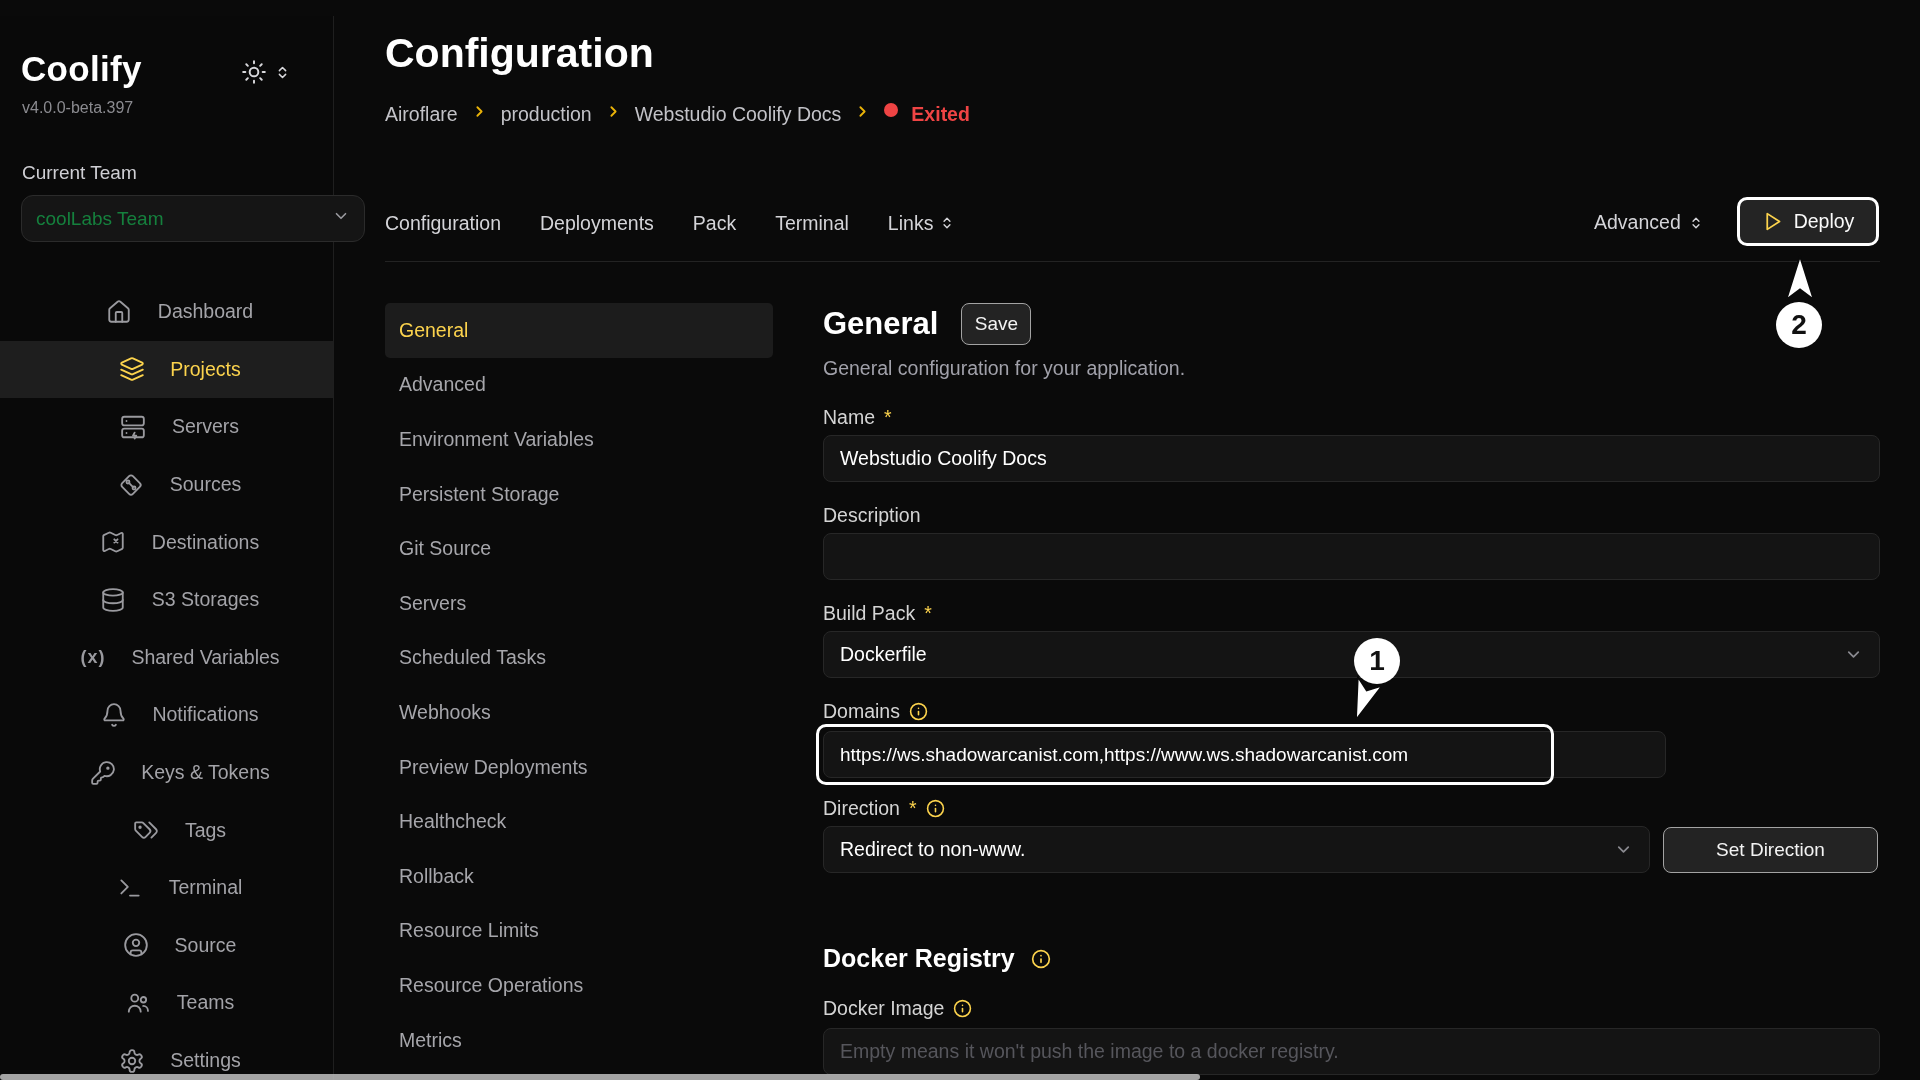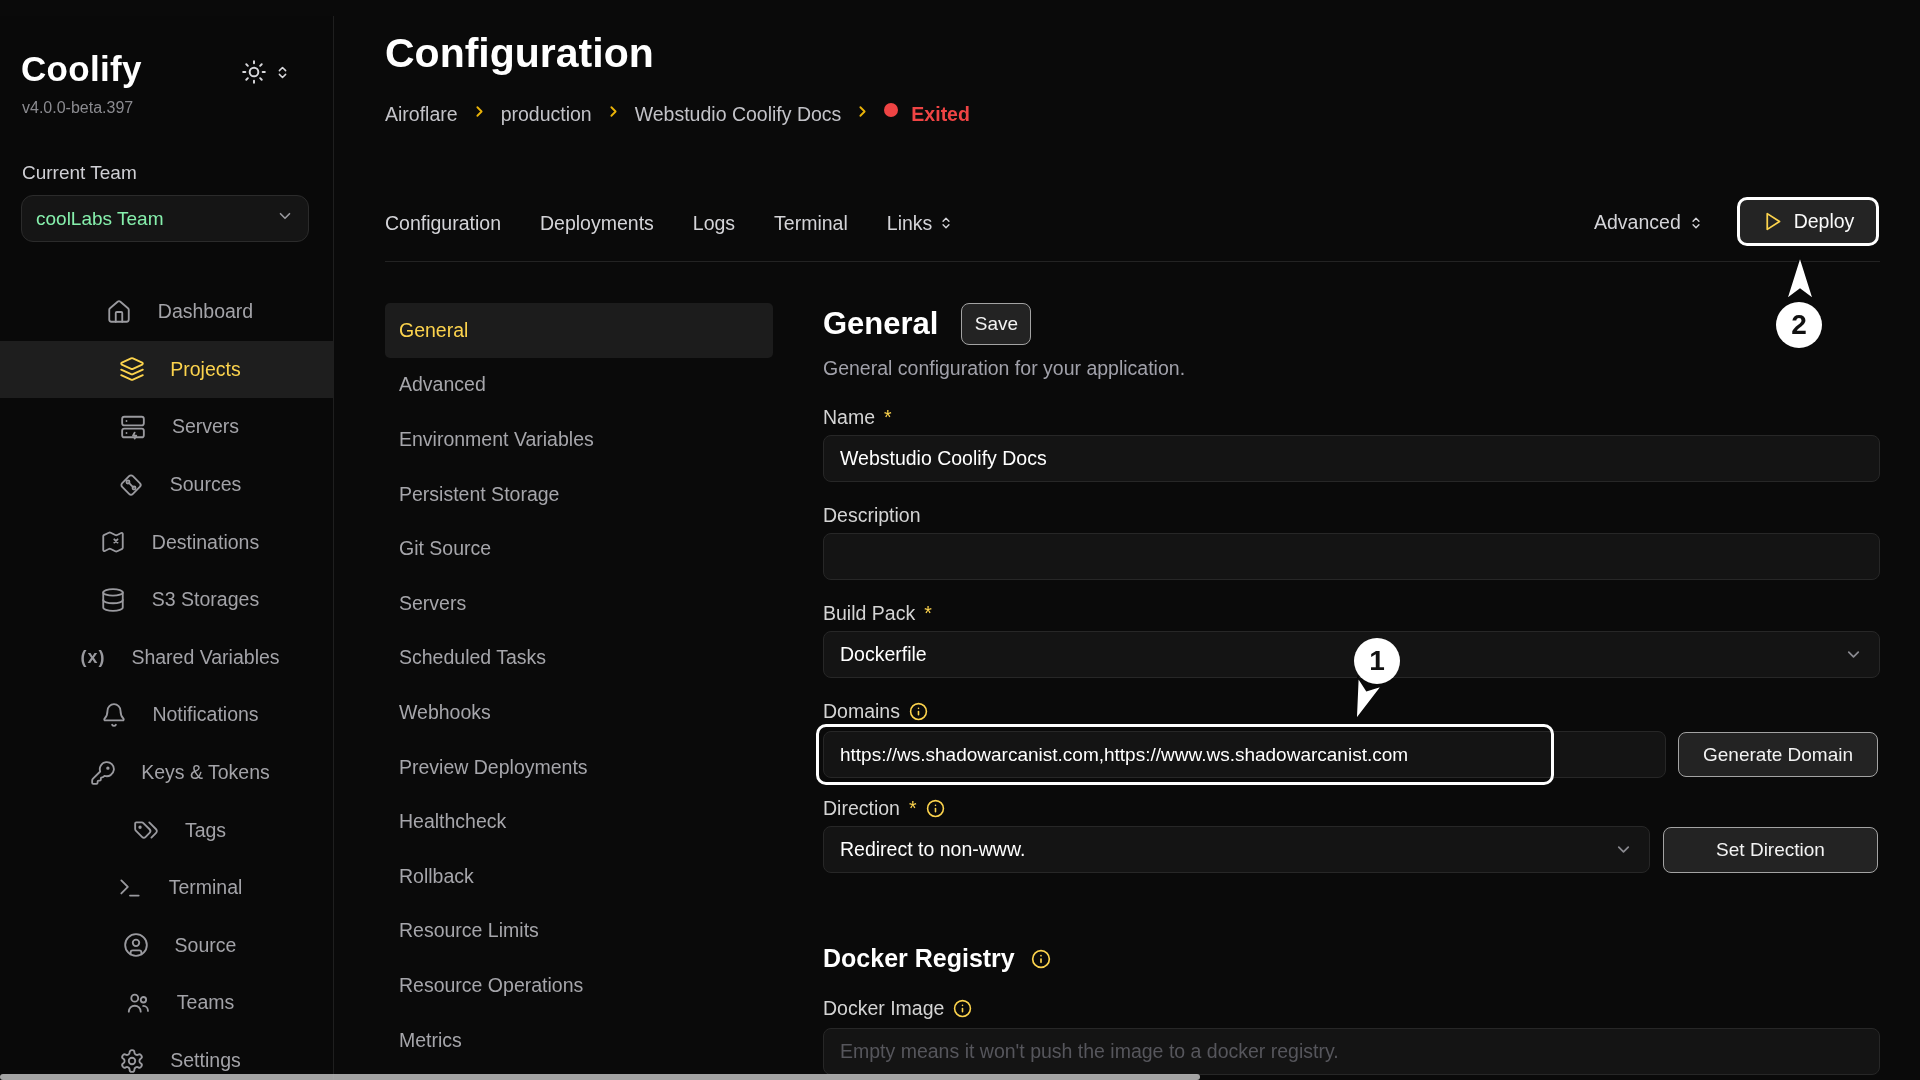--- a/index.html
+++ b/index.html
@@ -7,21 +7,21 @@
   body { font-family:"Liberation Sans","DejaVu Sans",sans-serif; }
   #screen { position:relative; width:1920px; height:1080px; background:#0a0a0a; overflow:hidden; color:#e5e5e5; }
   .abs { position:absolute; }
 
   
   #sidebar { position:absolute; left:0; top:16px; width:334px; height:1080px; background:#090909; border-right:1px solid #1f1f1f; }
   .logo { left:21px; top:33px; font-size:35px; font-weight:700; color:#fff; letter-spacing:.3px; }
   .version { left:22px; top:83px; font-size:16px; color:#8b8b90; }
   .theme-toggle { left:241px; top:43px; display:flex; align-items:center; gap:8px; color:#d8d8dc; cursor:pointer; }
   .team-label { left:22px; top:146px; font-size:19px; color:#cfcfd4; }
-  .team-select { left:21px; top:179px; width:288px; height:47px; background:#151515; border:1px solid #2b2b2b; border-radius:12px; display:flex; align-items:center; justify-content:space-between; padding:0 14px; font-size:19px; color:#86efac; cursor:pointer; }
+  .team-select { left:21px; top:179px; width:344px; height:47px; background:#151515; border:1px solid #2b2b2b; border-radius:12px; display:flex; align-items:center; justify-content:space-between; padding:0 14px; font-size:19px; color:#15803d; cursor:pointer; }
   #menu { position:absolute; left:0; top:267px; width:333px; }
   .si { height:57.6px; display:flex; align-items:center; padding-left:26px; gap:25px; font-size:19.5px; color:#a3a3a8; cursor:pointer;justify-content:center; }
   .si .ic { width:27px; height:27px; display:flex; align-items:center; justify-content:center; color:#9a9a9f; }
   .si.active { background:#1e1e1e; color:#fcd34d; }
   .si.active .ic { color:#fcd34d; }
   .glyph-var { font-size:18px; font-weight:600; letter-spacing:1px; }
 
   
   .page-title { left:385px; top:30px; font-size:41px; font-weight:700; color:#fff; }
   .breadcrumb { left:385px; top:103px; height:26px; display:flex; align-items:flex-start; gap:13px; font-size:19.5px; color:#c3c3c8; }
@@ -254,21 +254,21 @@
           <path d="m9 18 6-6-6-6"></path>
         </svg>
       </span>
     <span class="status-dot"></span>
     <span class="status-text">Exited</span>
   </div>
 
   <div class="abs tabs">
     <span class="tab">Configuration</span>
     <span class="tab">Deployments</span>
-    <span class="tab">Logs</span>
+    <span class="tab">Pack</span>
     <span class="tab">Terminal</span>
     <span class="tab">
       <span>Links</span>
       <svg width="14" height="14" viewBox="0 0 24 24" fill="none" stroke="currentColor" stroke-width="2.4" stroke-linecap="round" stroke-linejoin="round">
           <path d="m7 15 5 5 5-5"></path>
           <path d="m7 9 5-5 5 5"></path>
         </svg>
     </span>
   </div>
 
@@ -373,21 +373,20 @@
     <span>Domains</span>
     <span class="info-ic">
         <svg width="19" height="19" viewBox="0 0 24 24" fill="none" stroke="currentColor" stroke-width="2" stroke-linecap="round" stroke-linejoin="round">
           <circle cx="12" cy="12" r="10"></circle>
           <path d="M12 16v-4"></path>
           <path d="M12 8h.01"></path>
         </svg>
       </span>
   </div>
   <input class="abs inp" style="left: 823px; top: 731px; width: 843px; height: 47px; font-size: 19px;" value="https://ws.shadowarcanist.com,https://www.ws.shadowarcanist.com">
-  <button class="btn abs" style="left:1678px; top:732px; width:200px; height:45px;">Generate Domain</button>
 
   <div class="abs ann-ring"></div>
   <div class="abs ann-circle" style="left:1354px; top:638px;">1</div>
   <svg class="abs cursor" style="left:1347px; top:679px; transform:rotate(200deg);" width="32" height="43" viewBox="0 0 28 40">
       <polygon points="14,1 2,39 14,30 26,39" fill="#fff" stroke="#0a0a0a" stroke-width="1.6"></polygon>
     </svg>
 
   <div class="abs lbl" style="left:823px; top:797px;text-align:right;">
     <span>Direction</span>
       <span class="req">*</span>

